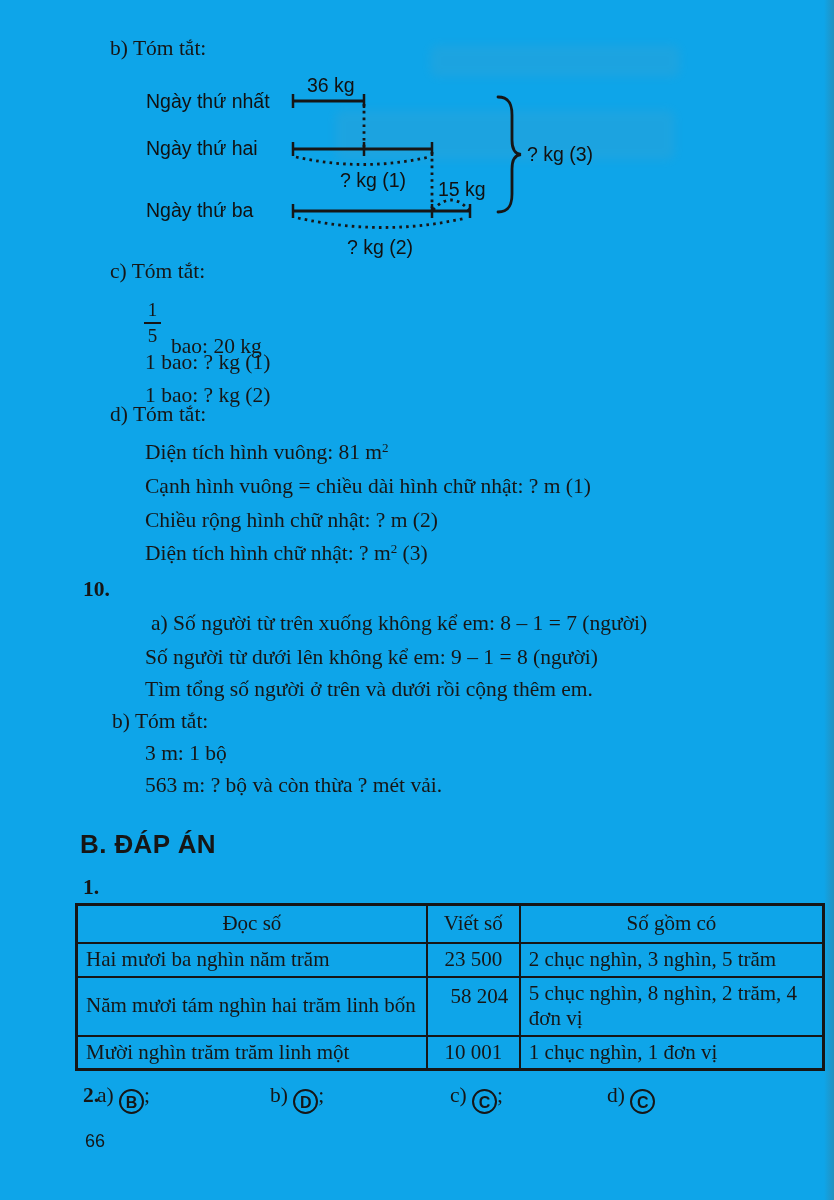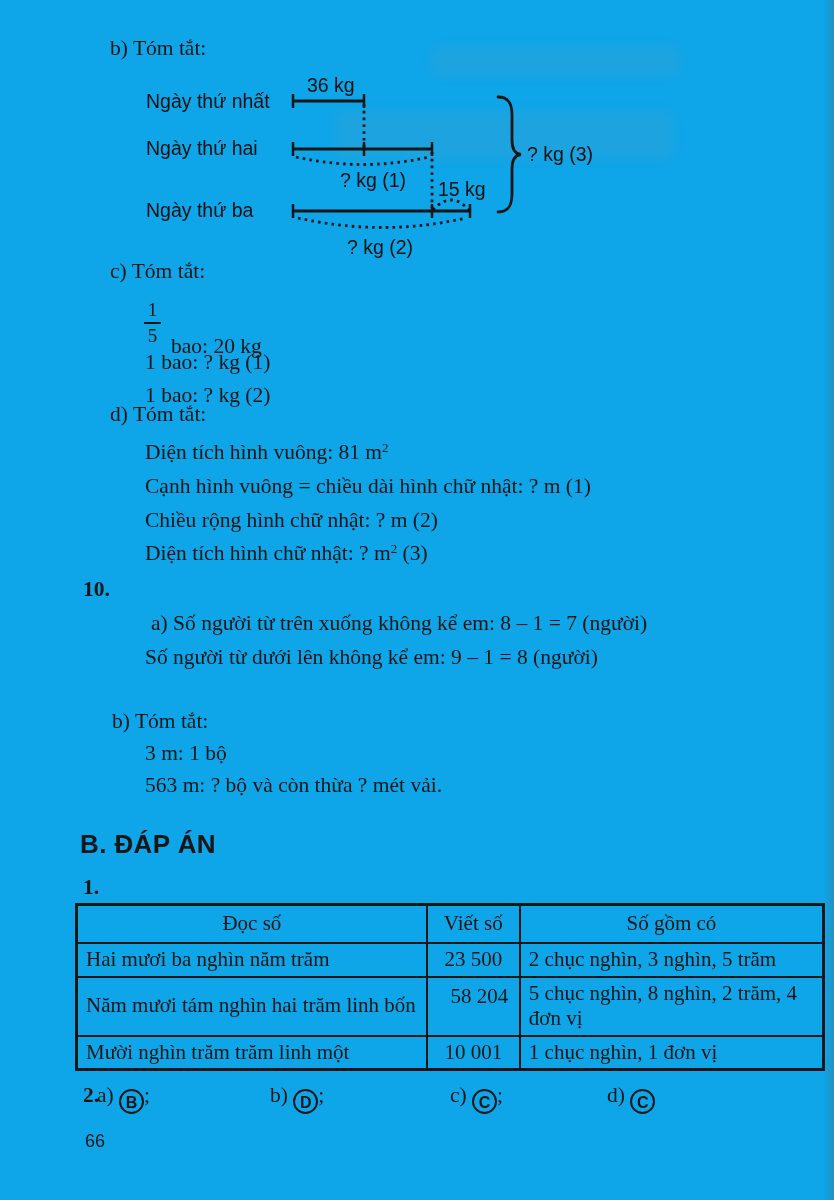--- a/index.html
+++ b/index.html
@@ -113,20 +113,21 @@
   </div>
   <div class="abs body-line" style="left:145px;top:474px;">Cạnh hình vuông = chiều dài hình chữ nhật: ? m (1)</div>
   <div class="abs body-line" style="left:145px;top:508px;">Chiều rộng hình chữ nhật: ? m (2)</div>
   <div class="abs body-line" style="left:145px;top:541px;">
     <span>Diện tích hình chữ nhật: ? m</span><sup class="sq">2</sup><span> (3)</span>
   </div>
 
   <div class="abs body-line bold" style="left:83px;top:577px;">10.</div>
   <div class="abs body-line" style="left:112px;top:611px;margin-left:39px;">a) Số người từ trên xuống không kể em: 8 – 1 = 7 (người)</div>
   <div class="abs body-line" style="left:145px;top:645px;">Số người từ dưới lên không kể em: 9 – 1 = 8 (người)</div>
+  <div class="abs body-line" style="left:145px;top:677px;">Tìm tổng số người ở trên và dưới rồi cộng thêm em.</div>
   <div class="abs body-line" style="left:112px;top:709px;">b) Tóm tắt:</div>
   <div class="abs body-line" style="left:145px;top:741px;">3 m: 1 bộ</div>
   <div class="abs body-line" style="left:145px;top:773px;">563 m: ? bộ và còn thừa ? mét vải.</div>
 
   <div class="abs heading" style="left:80px;top:829px;">B. ĐÁP ÁN</div>
   <div class="abs body-line bold" style="left:83px;top:875px;">1.</div>
 
   <table class="anskey">
     <colgroup>
         <col class="col1">

